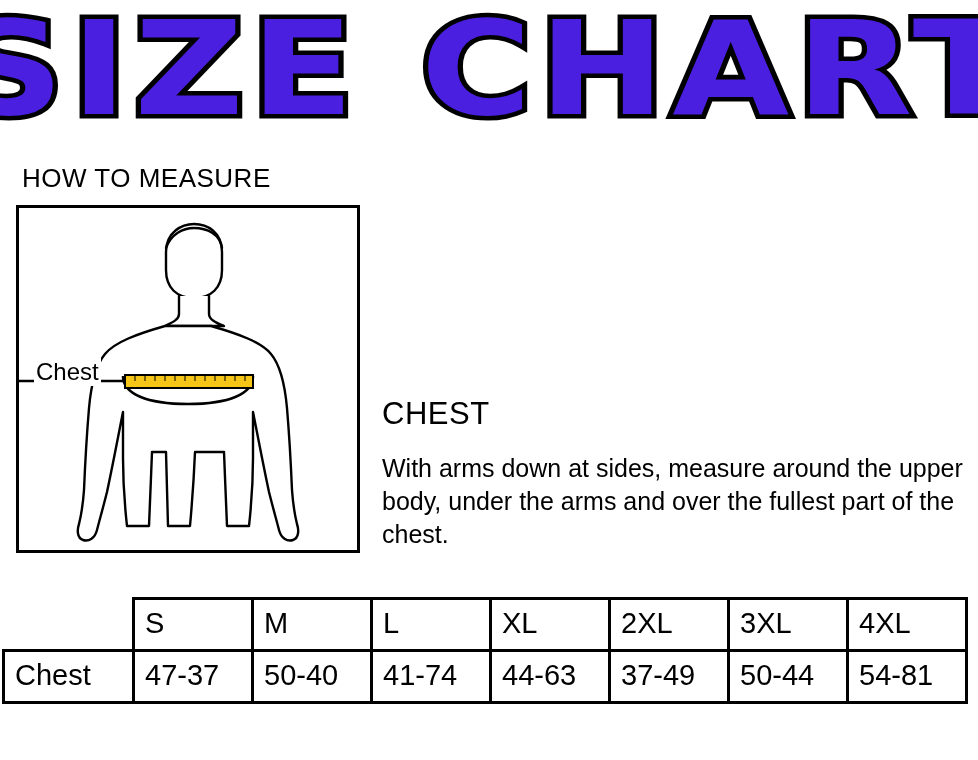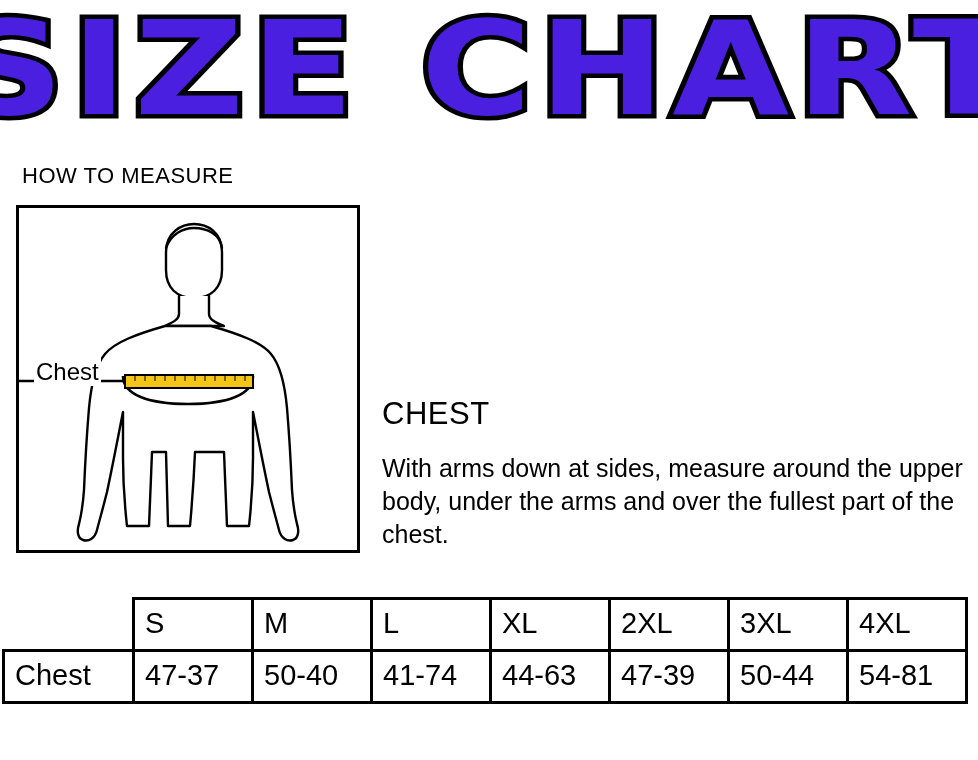--- a/index.html
+++ b/index.html
@@ -37,21 +37,21 @@
     transform: scaleX(1.18) scaleY(1.02);
     transform-origin: center center;
     white-space: nowrap;
   }
 
   
   .how-to {
     position: absolute;
     left: 22px;
     top: 163px;
-    font-size: 22px;
+    font-size: 26px;
     font-family: "Liberation Sans", sans-serif;
     letter-spacing: 0.5px;
   }
 
   .figure-box {
     position: absolute;
     left: 16px;
     top: 205px;
     width: 344px;
     height: 348px;
@@ -194,18 +194,18 @@
       <td class="cell">2XL</td>
       <td class="cell">3XL</td>
       <td class="cell">4XL</td>
     </tr>
     <tr>
       <td class="rowhead">Chest</td>
       <td class="cell">47-37</td>
       <td class="cell">50-40</td>
       <td class="cell">41-74</td>
       <td class="cell">44-63</td>
-      <td class="cell">47-39</td>
+      <td class="cell">37-49</td>
       <td class="cell">50-44</td>
       <td class="cell">54-81</td>
     </tr>
   </tbody>
 </table>
 
 </body></html>

